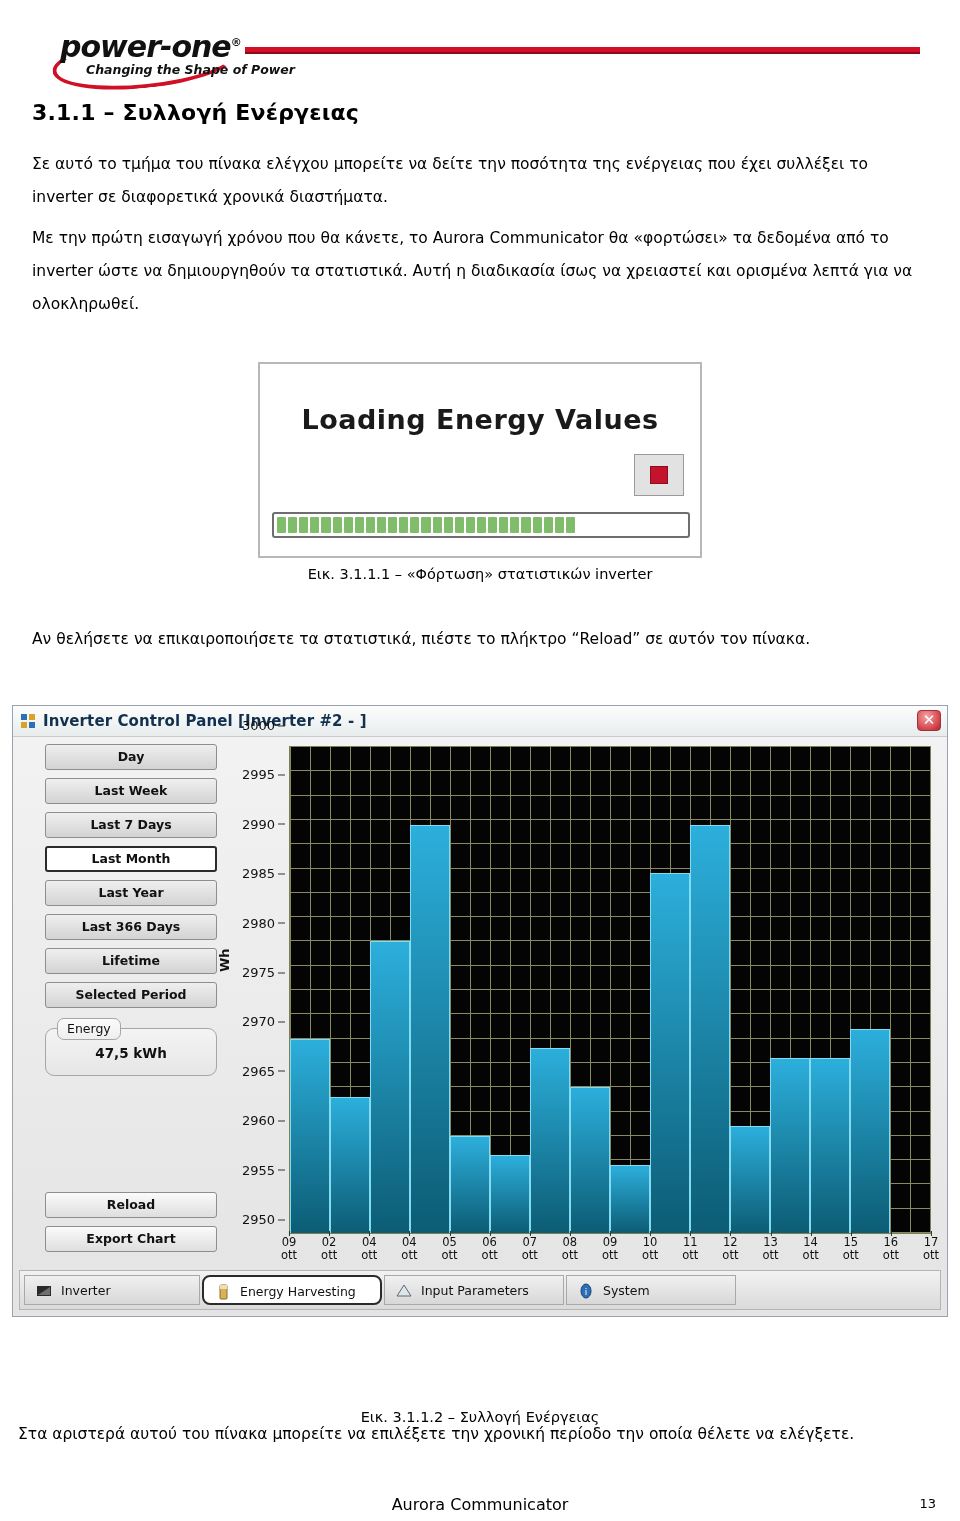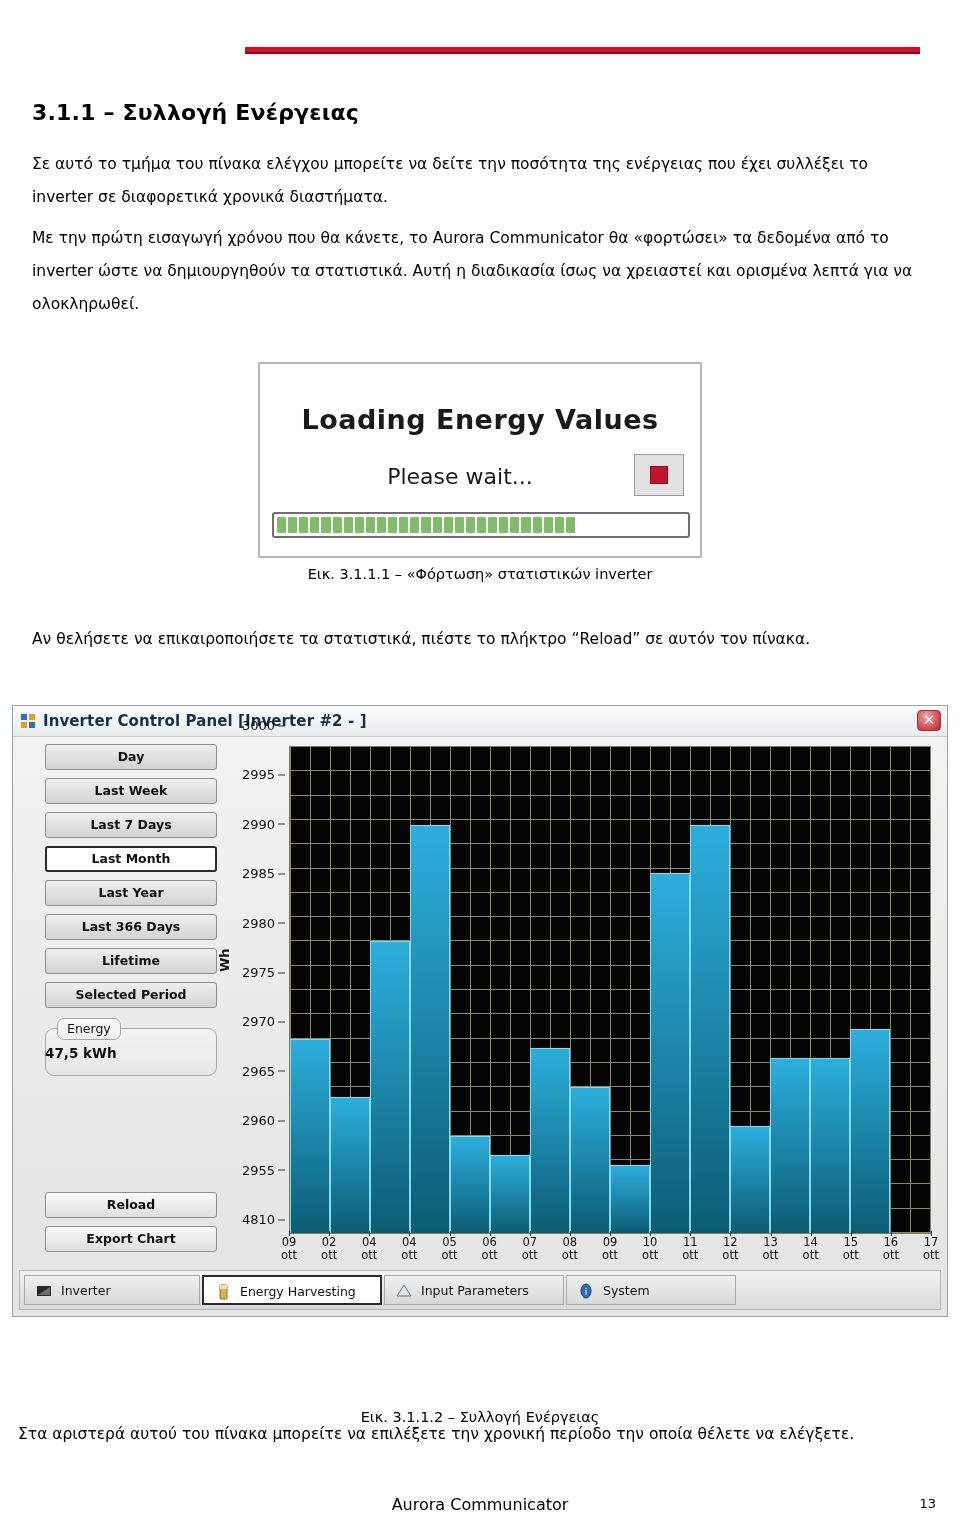--- a/index.html
+++ b/index.html
@@ -116,21 +116,21 @@
     border:1px solid #a6a6a6;border-radius:9px;box-sizing:border-box;
     background:linear-gradient(#f4f4f4,#e6e6e6);
   }
   .grp-lbl{
     position:absolute;left:22px;top:278px;height:22px;padding:0 9px;
     background:linear-gradient(#fbfbfb,#eeeeee);
     border:1px solid #a6a6a6;border-radius:7px;box-sizing:border-box;
     font-size:12.5px;line-height:20px;color:#111;
   }
   .grp-val{
-    position:absolute;left:10px;top:305px;width:172px;text-align:left;
+    position:absolute;left:10px;top:305px;width:172px;text-align:center;
     font-size:13.5px;font-weight:bold;color:#111;
   }
   .sbtn.act{background:linear-gradient(#fbfbfb,#dedede);}
   .sbtn.r0{top:452px}.sbtn.r1{top:486px}
 
   
   .chart{position:absolute;left:196px;top:0;right:0;bottom:0;}
   .ylab{
     position:absolute;left:2px;top:232px;font-size:13px;font-weight:bold;
     transform:rotate(-90deg);transform-origin:left top;color:#111;
@@ -174,39 +174,43 @@
   .tab{
     position:absolute;top:4px;height:30px;
     background:linear-gradient(#f0f0f0,#d8d8d8);
     border:1px solid #a9a9a9;box-sizing:border-box;
     font-size:12.5px;color:#111;
   }
   .tab.sel{background:#fff;border:2px solid #2b2b2b;}
   .tab .lbl{position:absolute;left:36px;top:7px;white-space:nowrap;}
   .tab .ic{position:absolute;left:10px;top:6px;width:18px;height:18px;}
   .t0{left:4px;width:176px;}
-  .t1{left:182px;width:180px;}
+  .t1{left:182px;width:180px;border-radius:8px;}
   .t2{left:364px;width:180px;}
   .t3{left:546px;width:170px;}
 </style>
 </head>
 <body>
 
 <div class="hdr">
+  <div class="logo">
+    <div class="logo-swoosh"></div>
+    <div class="logo-word"><span>power-one</span><span class="logo-reg">®</span></div>
+    <div class="logo-tag">Changing the Shape of Power</div>
+  </div>
   <div class="hdr-rule"></div>
   <div class="hdr-rule2"></div>
 </div>
 
 <div class="h3">3.1.1 – Συλλογή Ενέργειας</div>
 <div class="p1">Σε αυτό το τμήμα του πίνακα ελέγχου μπορείτε να δείτε την ποσότητα της ενέργειας που έχει συλλέξει το inverter σε διαφορετικά χρονικά διαστήματα.</div>
 <div class="p2">Με την πρώτη εισαγωγή χρόνου που θα κάνετε, το Aurora Communicator θα «φορτώσει» τα δεδομένα από το inverter ώστε να δημιουργηθούν τα στατιστικά. Αυτή η διαδικασία ίσως να χρειαστεί και ορισμένα λεπτά για να ολοκληρωθεί.</div>
 
 <div class="dlg">
   <div class="dlg-title">Loading Energy Values</div>
-  <div class="dlg-wait">Please wait...</div>
   <div class="dlg-stop">
       <i></i>
     </div>
   <div class="dlg-bar">
     <div class="fill" id="pbfill" style="width: 73%;">
         <span style="background: rgb(127, 189, 106);"></span>
         <span style="background: rgb(127, 189, 106);"></span>
         <span style="background: rgb(127, 189, 106);"></span>
         <span style="background: rgb(127, 189, 106);"></span>
         <span style="background: rgb(127, 189, 106);"></span>
@@ -267,21 +271,21 @@
       <div class="grp-lbl">Energy</div>
       <div class="grp-val">47,5 kWh</div>
 
       <div class="sbtn act r0">Reload</div>
       <div class="sbtn act r1">Export Chart</div>
     </div>
 
     <div class="chart">
       <div class="ylab">Wh</div>
       <div class="yticks" id="yticks">
-          <div class="ytick" style="bottom: 0%; right: 12px;">4810</div>
+          <div class="ytick" style="bottom: 0%; right: 12px;">2950</div>
           <div class="ytick" style="bottom: 10%; right: 12px;">2955</div>
           <div class="ytick" style="bottom: 20%; right: 12px;">2960</div>
           <div class="ytick" style="bottom: 30%; right: 12px;">2965</div>
           <div class="ytick" style="bottom: 40%; right: 12px;">2970</div>
           <div class="ytick" style="bottom: 50%; right: 12px;">2975</div>
           <div class="ytick" style="bottom: 60%; right: 12px;">2980</div>
           <div class="ytick" style="bottom: 70%; right: 12px;">2985</div>
           <div class="ytick" style="bottom: 80%; right: 12px;">2990</div>
           <div class="ytick" style="bottom: 90%; right: 12px;">2995</div>
           <div class="ytick" style="bottom: 100%; right: 12px;">3000</div>

